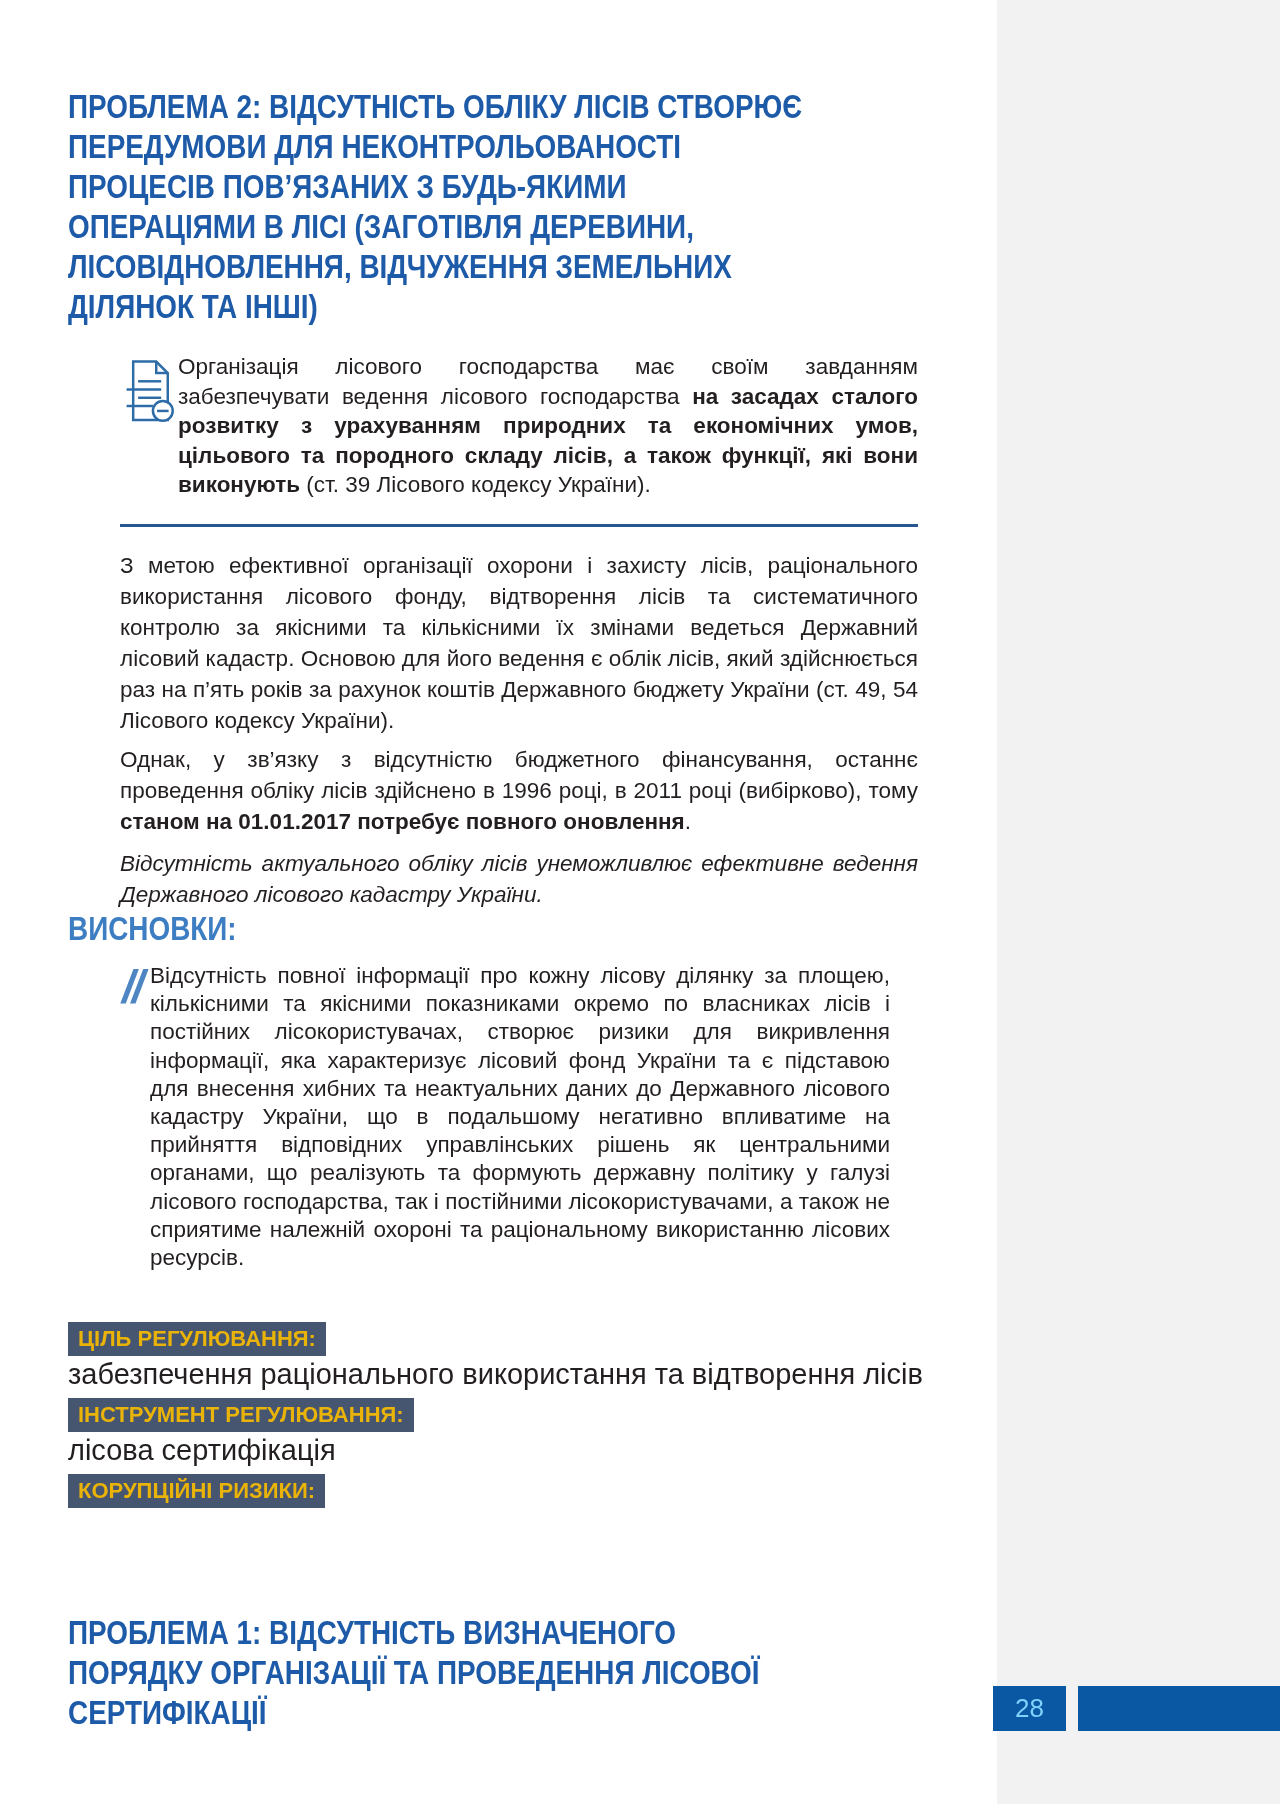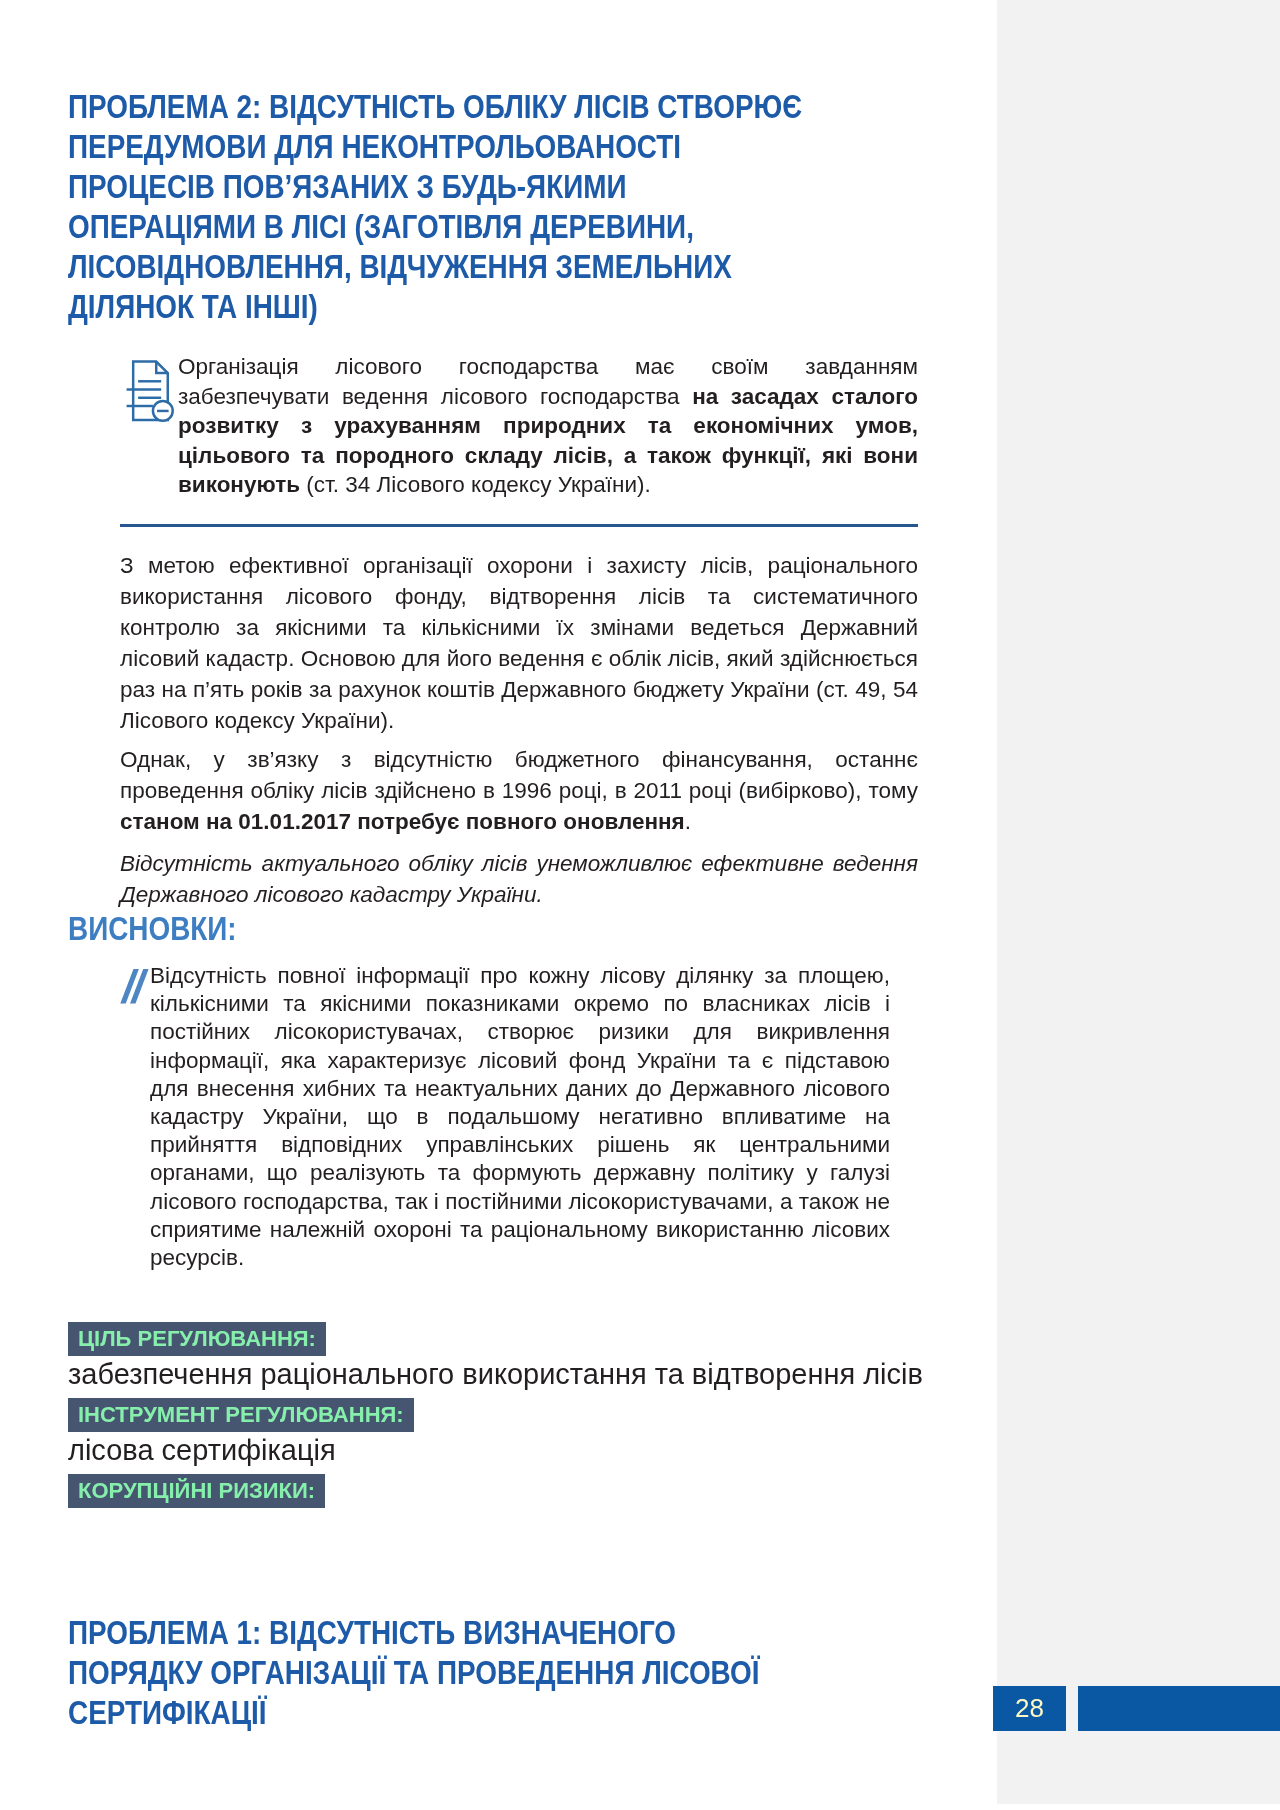--- a/index.html
+++ b/index.html
@@ -61,33 +61,33 @@
   .quote-text{
     margin:0 0 0 30px;width:740px;
     font-size:22.5px;line-height:28.2px;
     text-align:justify;
   }
   
   .reg{position:absolute;left:68px;top:1322px;width:860px;}
   .reg-item{margin:0 0 3px 0;}
   .reg-label{
     display:inline-block;
-    background:#475670;color:#86efac;
+    background:#475670;color:#eab308;
     font-weight:bold;font-size:22px;line-height:24px;
     padding:5px 10px 5px 10px;
   }
   .reg-value{
     margin:5px 0 11px 0;
     font-size:29px;line-height:26px;
   }
   
   .page-num-box{
     position:absolute;left:993px;top:1686px;
     width:73px;height:45px;
-    background:#0a57a4;color:#fef9c3;
+    background:#0a57a4;color:#7dd3fc;
     font-size:26px;
     display:flex;align-items:center;justify-content:center;
   }
   .footer-bar{
     position:absolute;left:1078px;top:1686px;
     width:202px;height:45px;
     background:#0a57a4;
   }
 </style>
 </head>
@@ -112,21 +112,21 @@
         <path d="M16 3 H44 L58 17 V74 H16 Z" stroke="#2e6ca8" stroke-width="3" fill="#ffffff"></path>
         <path d="M44 3 V17 H58" stroke="#2e6ca8" stroke-width="3" fill="none"></path>
         <line x1="22" y1="27" x2="50" y2="27" stroke="#2e6ca8" stroke-width="3"></line>
         <line x1="8" y1="37" x2="50" y2="37" stroke="#2e6ca8" stroke-width="3"></line>
         <line x1="22" y1="47" x2="50" y2="47" stroke="#2e6ca8" stroke-width="3"></line>
         <line x1="8" y1="57" x2="40" y2="57" stroke="#2e6ca8" stroke-width="3"></line>
         <circle cx="52" cy="63" r="12" stroke="#2e6ca8" stroke-width="3" fill="#ffffff"></circle>
         <line x1="45" y1="63" x2="59" y2="63" stroke="#2e6ca8" stroke-width="3"></line>
       </svg>
     </span>
-    <div class="note-text"><span>Організація лісового господарства має своїм завданням забезпечувати ведення лісового господарства </span><span class="b">на засадах сталого розвитку з урахуванням природних та економічних умов, цільового та породного складу лісів, а також функції, які вони виконують</span><span> (ст. 34 Лісового кодексу України).</span></div>
+    <div class="note-text"><span>Організація лісового господарства має своїм завданням забезпечувати ведення лісового господарства </span><span class="b">на засадах сталого розвитку з урахуванням природних та економічних умов, цільового та породного складу лісів, а також функції, які вони виконують</span><span> (ст. 39 Лісового кодексу України).</span></div>
   </div>
 
   <div class="divider"></div>
 
   <p class="para" style="top:550px;">З метою ефективної організації охорони і захисту лісів, раціонального використання лісового фонду, відтворення лісів та систематичного контролю за якісними та кількісними їх змінами ведеться Державний лісовий кадастр. Основою для його ведення є облік лісів, який здійснюється раз на п’ять років за рахунок коштів Державного бюджету України (ст. 49, 54 Лісового кодексу України).</p>
 
   <p class="para" style="top:744px;"><span>Однак, у зв’язку з відсутністю бюджетного фінансування, останнє проведення обліку лісів здійснено в 1996 році, в 2011 році (вибірково), тому </span><span class="b">станом на 01.01.2017 потребує повного оновлення</span><span>.</span></p>
 
   <p class="para" style="top:848px;font-style:italic;">Відсутність актуального обліку лісів унеможливлює ефективне ведення Державного лісового кадастру України.</p>
 

